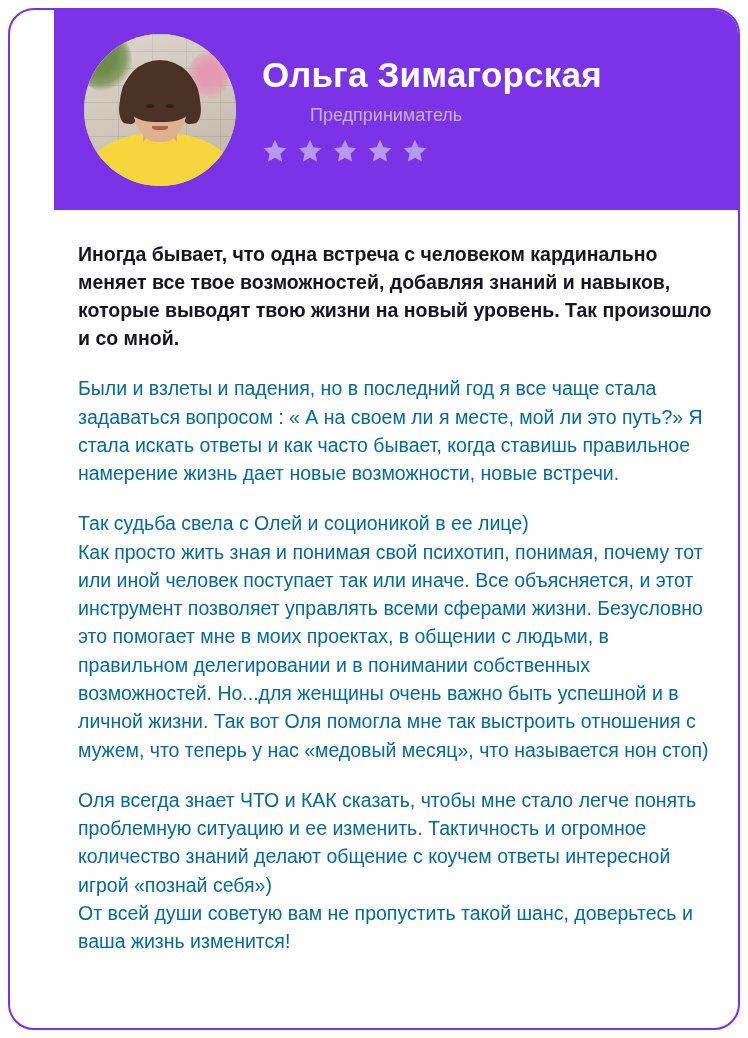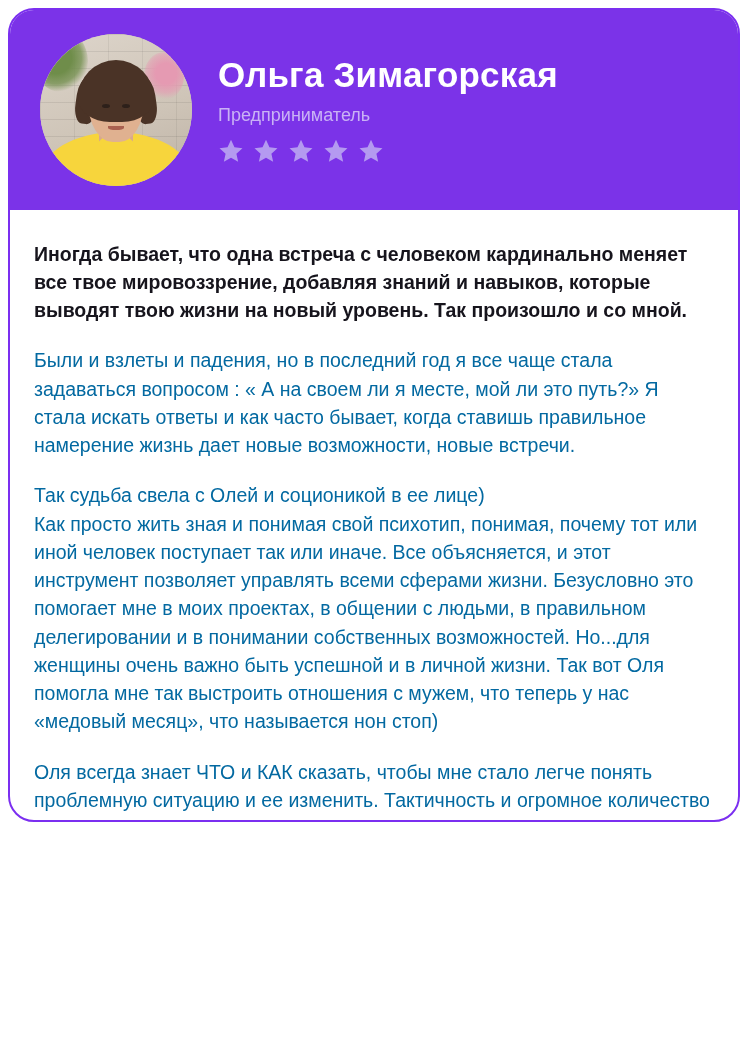--- a/index.html
+++ b/index.html
@@ -12,28 +12,29 @@
     height: 1038px;
     font-family: "Liberation Sans", sans-serif;
     overflow: hidden;
   }
 
   .card {
     position: absolute;
     left: 8px;
     top: 8px;
     width: 732px;
-    height: 814px;
+    height: 1022px;
     border-radius: 26px;
     overflow: hidden;
     background: #ffffff;
     border: 2px solid #7b2ff0;
     box-sizing: border-box;
     display: flex;
     flex-direction: column;
+    padding-left: 44px;
   }
 
   
   .header {
     background: #7b33e8;
     height: 200px;
     flex: 0 0 200px;
     display: flex;
     align-items: center;
     padding: 0 30px;
@@ -148,20 +149,21 @@
     font-size: 35px;
     font-weight: bold;
     letter-spacing: 0.2px;
     line-height: 1.1;
     white-space: nowrap;
   }
   .role {
     color: #c9b2f5;
     font-size: 18px;
     margin-top: 10px;
+    margin-left: 48px;
   }
   .stars {
     margin-top: 12px;
     display: flex;
     gap: 9px;
   }
   .star {
     width: 26px;
     height: 26px;
     display: block;
@@ -231,21 +233,21 @@
             <polygon points="12,1.6 15.2,8.6 22.6,9.5 17,14.6 18.6,22 12,18.2 5.4,22 7,14.6 1.4,9.5 8.8,8.6" fill="#b49af0"></polygon>
           </svg>
         <svg class="star" viewBox="0 0 24 24">
             <polygon points="12,1.6 15.2,8.6 22.6,9.5 17,14.6 18.6,22 12,18.2 5.4,22 7,14.6 1.4,9.5 8.8,8.6" fill="#b49af0"></polygon>
           </svg>
       </div>
     </div>
   </div>
 
   <div class="body">
-    <p class="lead">Иногда бывает, что одна встреча с человеком кардинально меняет все твое мировоззрение, добавляя знаний и навыков, которые выводят твою жизни на новый уровень. Так произошло и со мной.</p>
+    <p class="lead">Иногда бывает, что одна встреча с человеком кардинально меняет все твое возможностей, добавляя знаний и навыков, которые выводят твою жизни на новый уровень. Так произошло и со мной.</p>
     <p class="para">Были и взлеты и падения, но в последний год я все чаще стала задаваться вопросом : « А на своем ли я месте, мой ли это путь?» Я стала искать ответы и как часто бывает, когда ставишь правильное намерение жизнь дает новые возможности, новые встречи.</p>
     <p class="para">Так судьба свела с Олей и соционикой в ее лице)
 Как просто жить зная  и понимая свой психотип, понимая, почему тот или иной человек поступает так или иначе. Все объясняется, и этот инструмент позволяет управлять всеми сферами жизни. Безусловно это помогает мне в моих проектах, в общении с людьми, в правильном делегировании и в понимании собственных возможностей. Но...для женщины очень важно быть успешной и в личной жизни. Так вот Оля помогла мне так выстроить отношения с мужем, что теперь у нас «медовый месяц», что называется нон стоп)</p>
-    <p class="para">Оля всегда знает ЧТО и КАК сказать, чтобы мне стало легче понять проблемную ситуацию и ее изменить. Тактичность и огромное количество знаний делают общение с коучем безумно интересной игрой «познай мужем»)
+    <p class="para">Оля всегда знает ЧТО и КАК сказать, чтобы мне стало легче понять проблемную ситуацию и ее изменить. Тактичность и огромное количество знаний делают общение с коучем ответы интересной игрой «познай себя»)
 От всей души советую вам не пропустить такой шанс, доверьтесь и ваша жизнь изменится!</p>
   </div>
 
 </div>
 
 </body></html>

